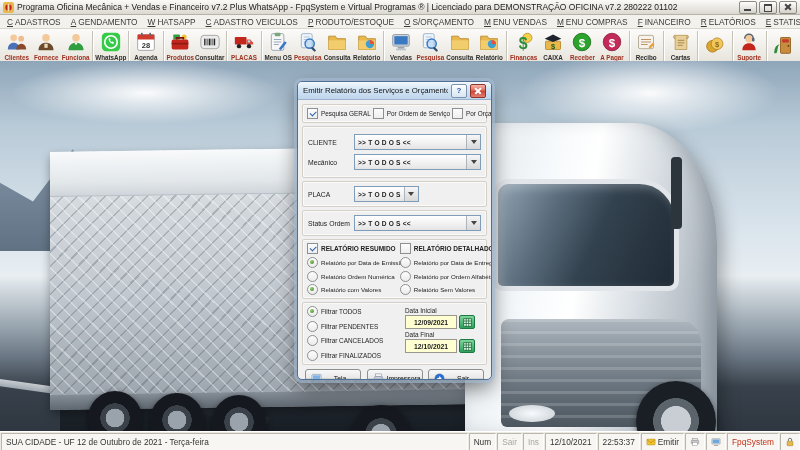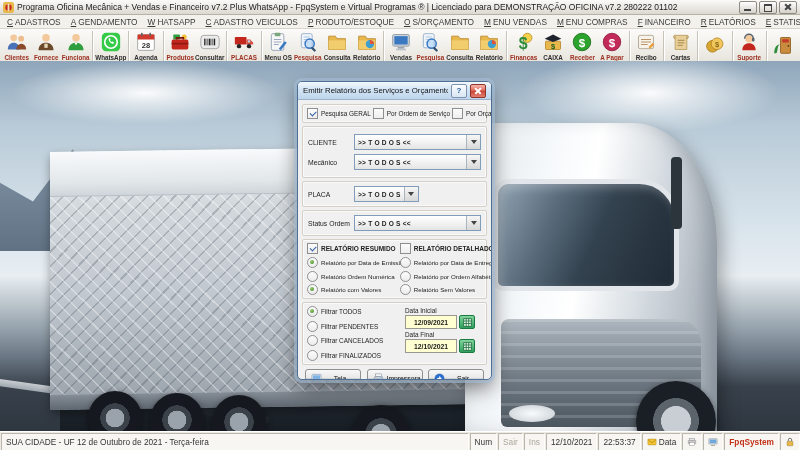--- a/index.html
+++ b/index.html
@@ -142,21 +142,21 @@
 
   
   .statusbar{position:absolute;left:0;top:431px;width:800px;height:19px;display:flex;align-items:stretch;
     background:#eceae3;border-top:1px solid #fff;font-size:8.3px;color:#333;}
   .seg{border:1px solid;border-color:#b9b6ac #fdfdfb #fdfdfb #b9b6ac;display:flex;align-items:center;gap:2px;
     padding:8px 4px;margin:1px 0 1px 1px;background:#f7f6f2;white-space:nowrap;}
   .seg svg{width:10px;height:10px;}
   .seg.loc{flex:1;}
   .seg.dim{color:#aaa79d;}
   .seg.master{background:#00e000;color:#184f18;font-weight:bold;min-width:88px;justify-content:center;}
-  .seg.brand{color:#c23218;font-weight:bold;text-align:center;}
+  .seg.brand{color:#c23218;font-weight:normal;text-align:center;}
 </style>
 </head>
 <body>
 
 <div id="app">
 
   <div class="titlebar">
     <span class="appico">
       <svg viewBox="0 0 24 24">
           <rect width="24" height="24" rx="5" fill="#e8b84b"></rect>
@@ -674,21 +674,21 @@
     <div class="seg">Num</div>
     <div class="seg dim">Sair</div>
     <div class="seg dim">Ins</div>
     <div class="seg">12/10/2021</div>
     <div class="seg">22:53:37</div>
     <div class="seg">
       <svg viewBox="0 0 24 24">
           <rect x="2" y="5" width="20" height="14" rx="2" fill="#f1c232" stroke="#a8861a"></rect>
           <path d="M2 6l10 8L22 6" fill="none" stroke="#a8861a" stroke-width="1.6"></path>
         </svg>
-      <span>Data</span>
+      <span>Emitir</span>
     </div>
     <div class="seg">
       <svg viewBox="0 0 24 24">
           <rect x="6" y="3" width="12" height="5" fill="#eee" stroke="#777"></rect>
           <rect x="3" y="8" width="18" height="8" rx="1" fill="#ccc" stroke="#777"></rect>
           <rect x="6" y="13" width="12" height="8" fill="#fff" stroke="#777"></rect>
         </svg>
     </div>
     <div class="seg">
       <svg viewBox="0 0 24 24">

